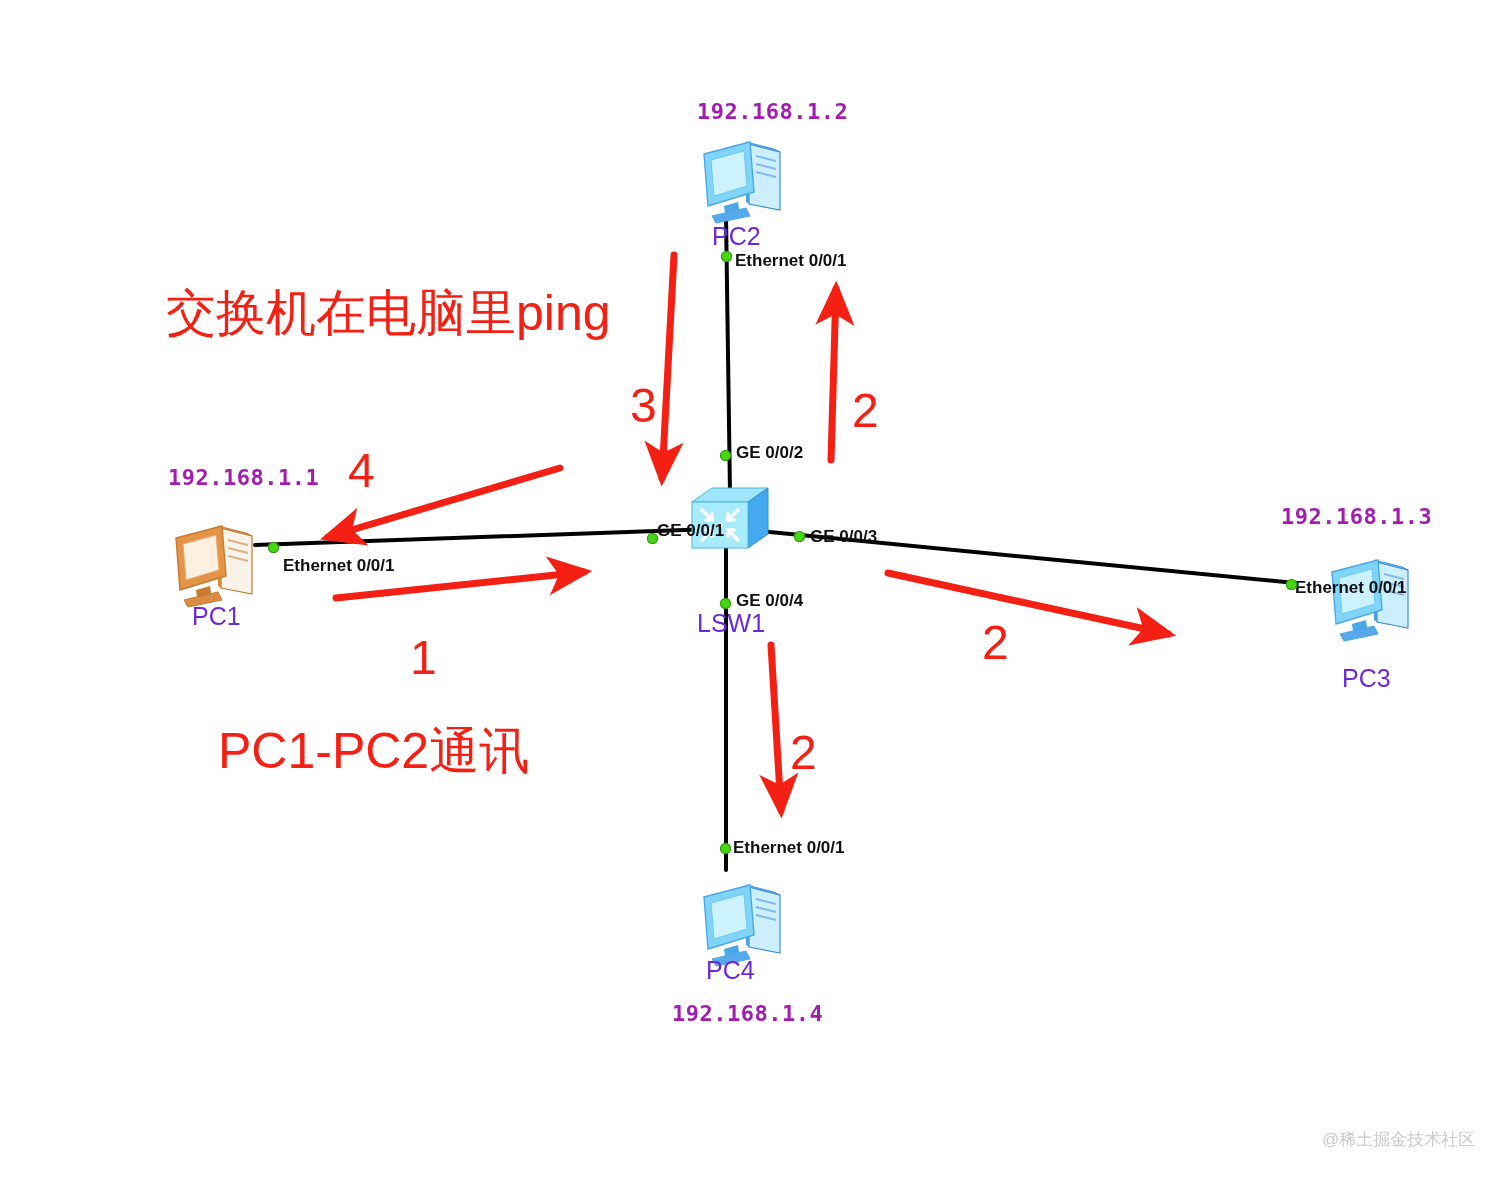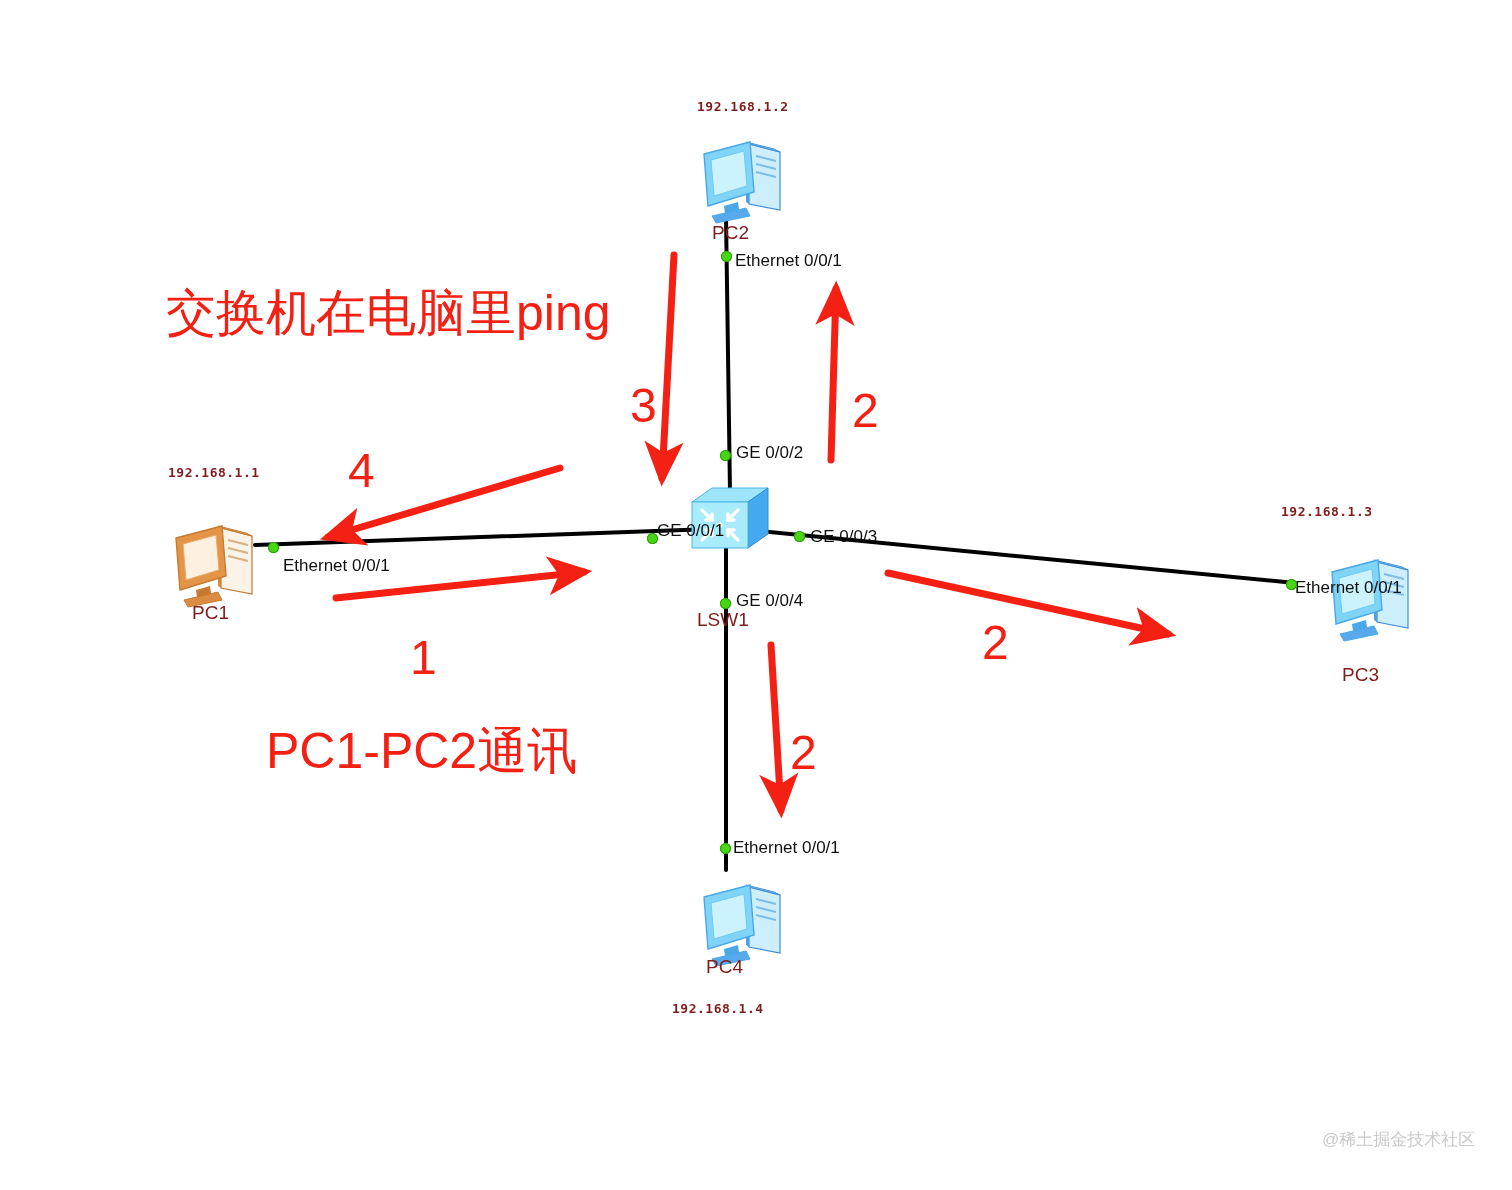--- a/index.html
+++ b/index.html
@@ -29,42 +29,43 @@
     position: absolute;
     z-index: 20;
   }
   .node-icon {
     position: absolute;
     left: 0; top: 0;
   }
   .ip-label {
     position: absolute;
     font-family: "DejaVu Sans Mono", "Liberation Mono", monospace;
-    font-size: 13px;
+    font-size: 22px;
     font-weight: bold;
-    color: #7f1d1d;
+    color: #a21caf;
     white-space: nowrap;
     letter-spacing: 0.5px;
     z-index: 30;
   }
   .node-name {
     position: absolute;
     font-family: "Liberation Sans", sans-serif;
-    font-size: 19px;
-    color: #7f1d1d;
+    font-size: 25px;
+    color: #6d28d9;
     white-space: nowrap;
     z-index: 30;
   }
   .port-label {
     position: absolute;
     font-family: "Liberation Sans", sans-serif;
     font-size: 17px;
     color: #101010;
     white-space: nowrap;
     z-index: 31;
+    font-weight: bold;
   }
   .port-dot {
     position: absolute;
     width: 11px;
     height: 11px;
     border-radius: 50%;
     background: #46d614;
     box-shadow: 0 0 0 1px #2e9b0c inset;
     z-index: 32;
   }
@@ -239,21 +240,21 @@
       <div class="port-label" style="left: 657px; top: 521px;">GE 0/0/1</div>
       <div class="port-dot" style="left: 647px; top: 533px;"></div>
       <div class="port-label" style="left: 810px; top: 527px;">GE 0/0/3</div>
       <div class="port-dot" style="left: 794px; top: 531px;"></div>
       <div class="port-label" style="left: 736px; top: 591px;">GE 0/0/4</div>
       <div class="port-dot" style="left: 720px; top: 598px;"></div>
     </div>
 
   <div id="annotations-layer">
       <div class="annot annot-cn" style="left: 166px; top: 280px; font-size: 50px;">交换机在电脑里ping</div>
-      <div class="annot annot-cn" style="left: 218px; top: 718px; font-size: 50px; margin-left: 48px;">PC1-PC2通讯</div>
+      <div class="annot annot-cn" style="left: 218px; top: 718px; font-size: 50px;">PC1-PC2通讯</div>
       <div class="annot annot-num" style="left: 410px; top: 630px;">1</div>
       <div class="annot annot-num" style="left: 852px; top: 383px;">2</div>
       <div class="annot annot-num" style="left: 630px; top: 378px;">3</div>
       <div class="annot annot-num" style="left: 348px; top: 443px;">4</div>
       <div class="annot annot-num" style="left: 982px; top: 615px;">2</div>
       <div class="annot annot-num" style="left: 790px; top: 725px;">2</div>
     </div>
 
   <div class="watermark" style="left: 1322px; top: 1128px;">@稀土掘金技术社区</div>
 

